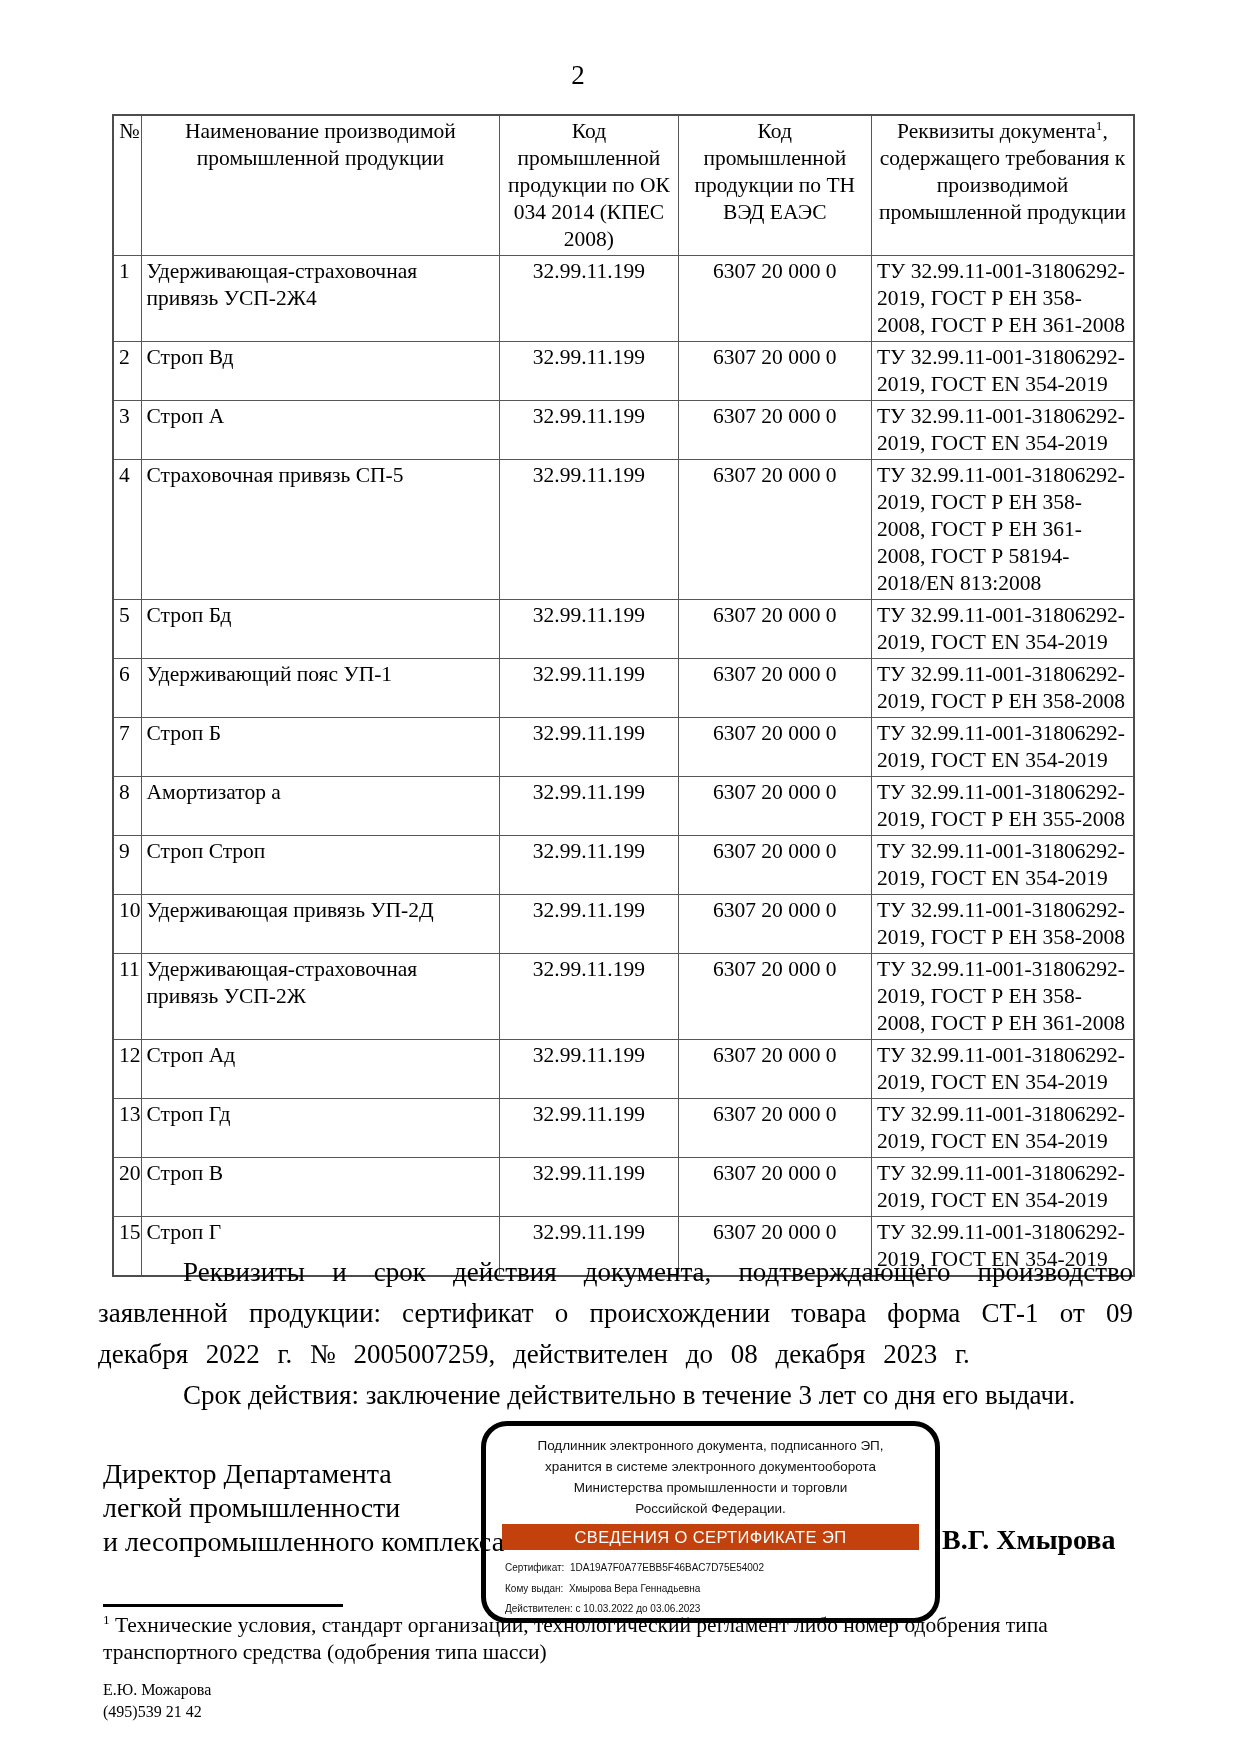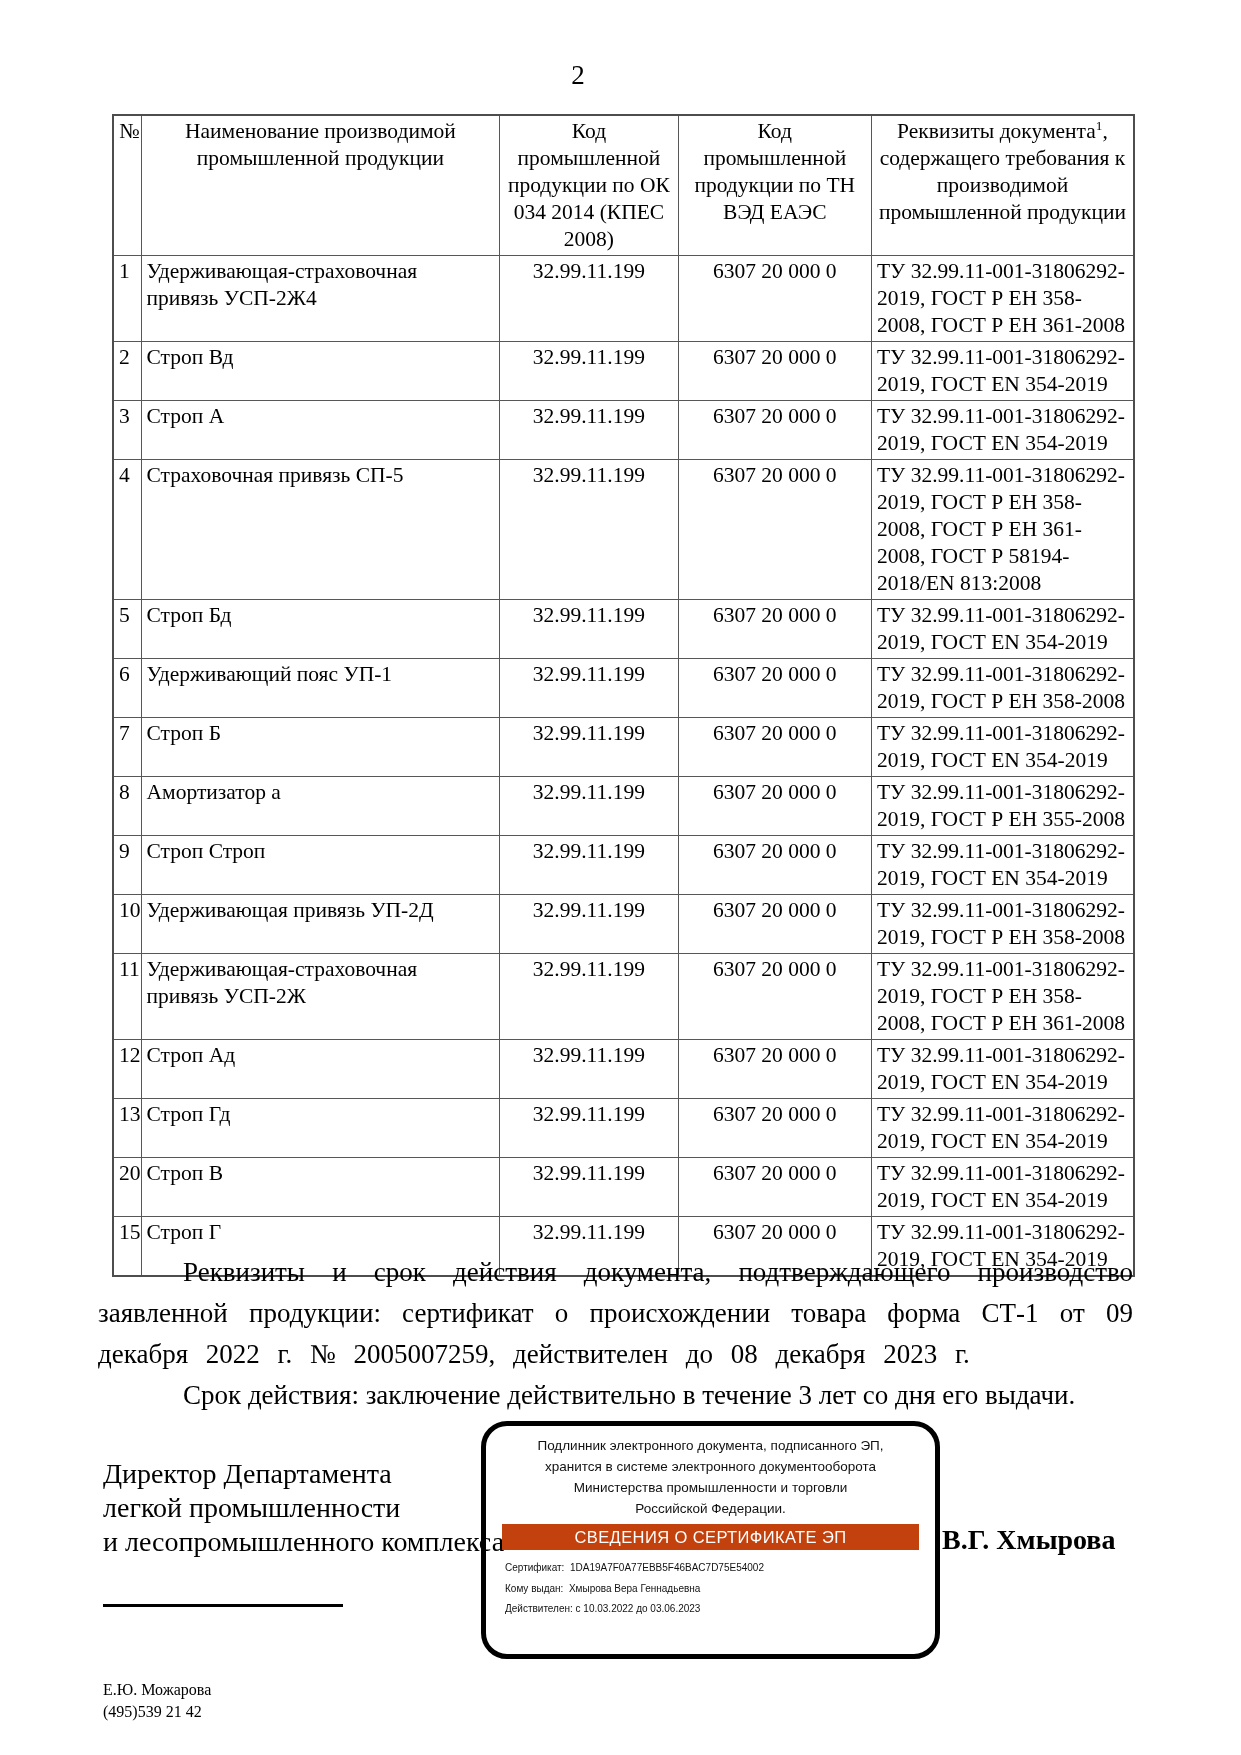--- a/index.html
+++ b/index.html
@@ -66,21 +66,21 @@
     position: absolute;
     left: 942px; top: 1524px;
     font-size: 28px;
     white-space: nowrap;
     font-weight: bold;
   }
 
   .stamp {
     position: absolute;
     left: 481px; top: 1421px;
-    width: 459px; height: 238px;
+    width: 459px; height: 202px;
     box-sizing: border-box;
     border: 5px solid #000;
     border-radius: 26px;
     background: transparent;
     font-family: "Liberation Sans", sans-serif;
     z-index: 5;
   }
   .stamp-head { margin-top: 9px; text-align: center; font-size: 13.5px; line-height: 21px; color: #111; }
   .stamp-bar {
     margin: 5px 16px 0 16px;
@@ -281,19 +281,20 @@
     </div>
     <div class="stamp-bar">СВЕДЕНИЯ О СЕРТИФИКАТЕ ЭП</div>
     <div class="stamp-certs">
       <div class="stamp-cert-line">Сертификат:  1DA19A7F0A77EBB5F46BAC7D75E54002</div>
       <div class="stamp-cert-line">Кому выдан:  Хмырова Вера Геннадьевна</div>
       <div class="stamp-cert-line">Действителен: с 10.03.2022 до 03.06.2023</div>
     </div>
   </div>
 
   <div class="fn-rule"></div>
+  <div class="footnote"><sup>1</sup><span> Технические условия, стандарт организации, технологический регламент либо номер одобрения типа транспортного средства (одобрения типа шасси)</span></div>
 
   <div class="doc-footer">
     <div>Е.Ю. Можарова</div>
     <div>(495)539 21 42</div>
   </div>
 
 </div>
 
 </body></html>

